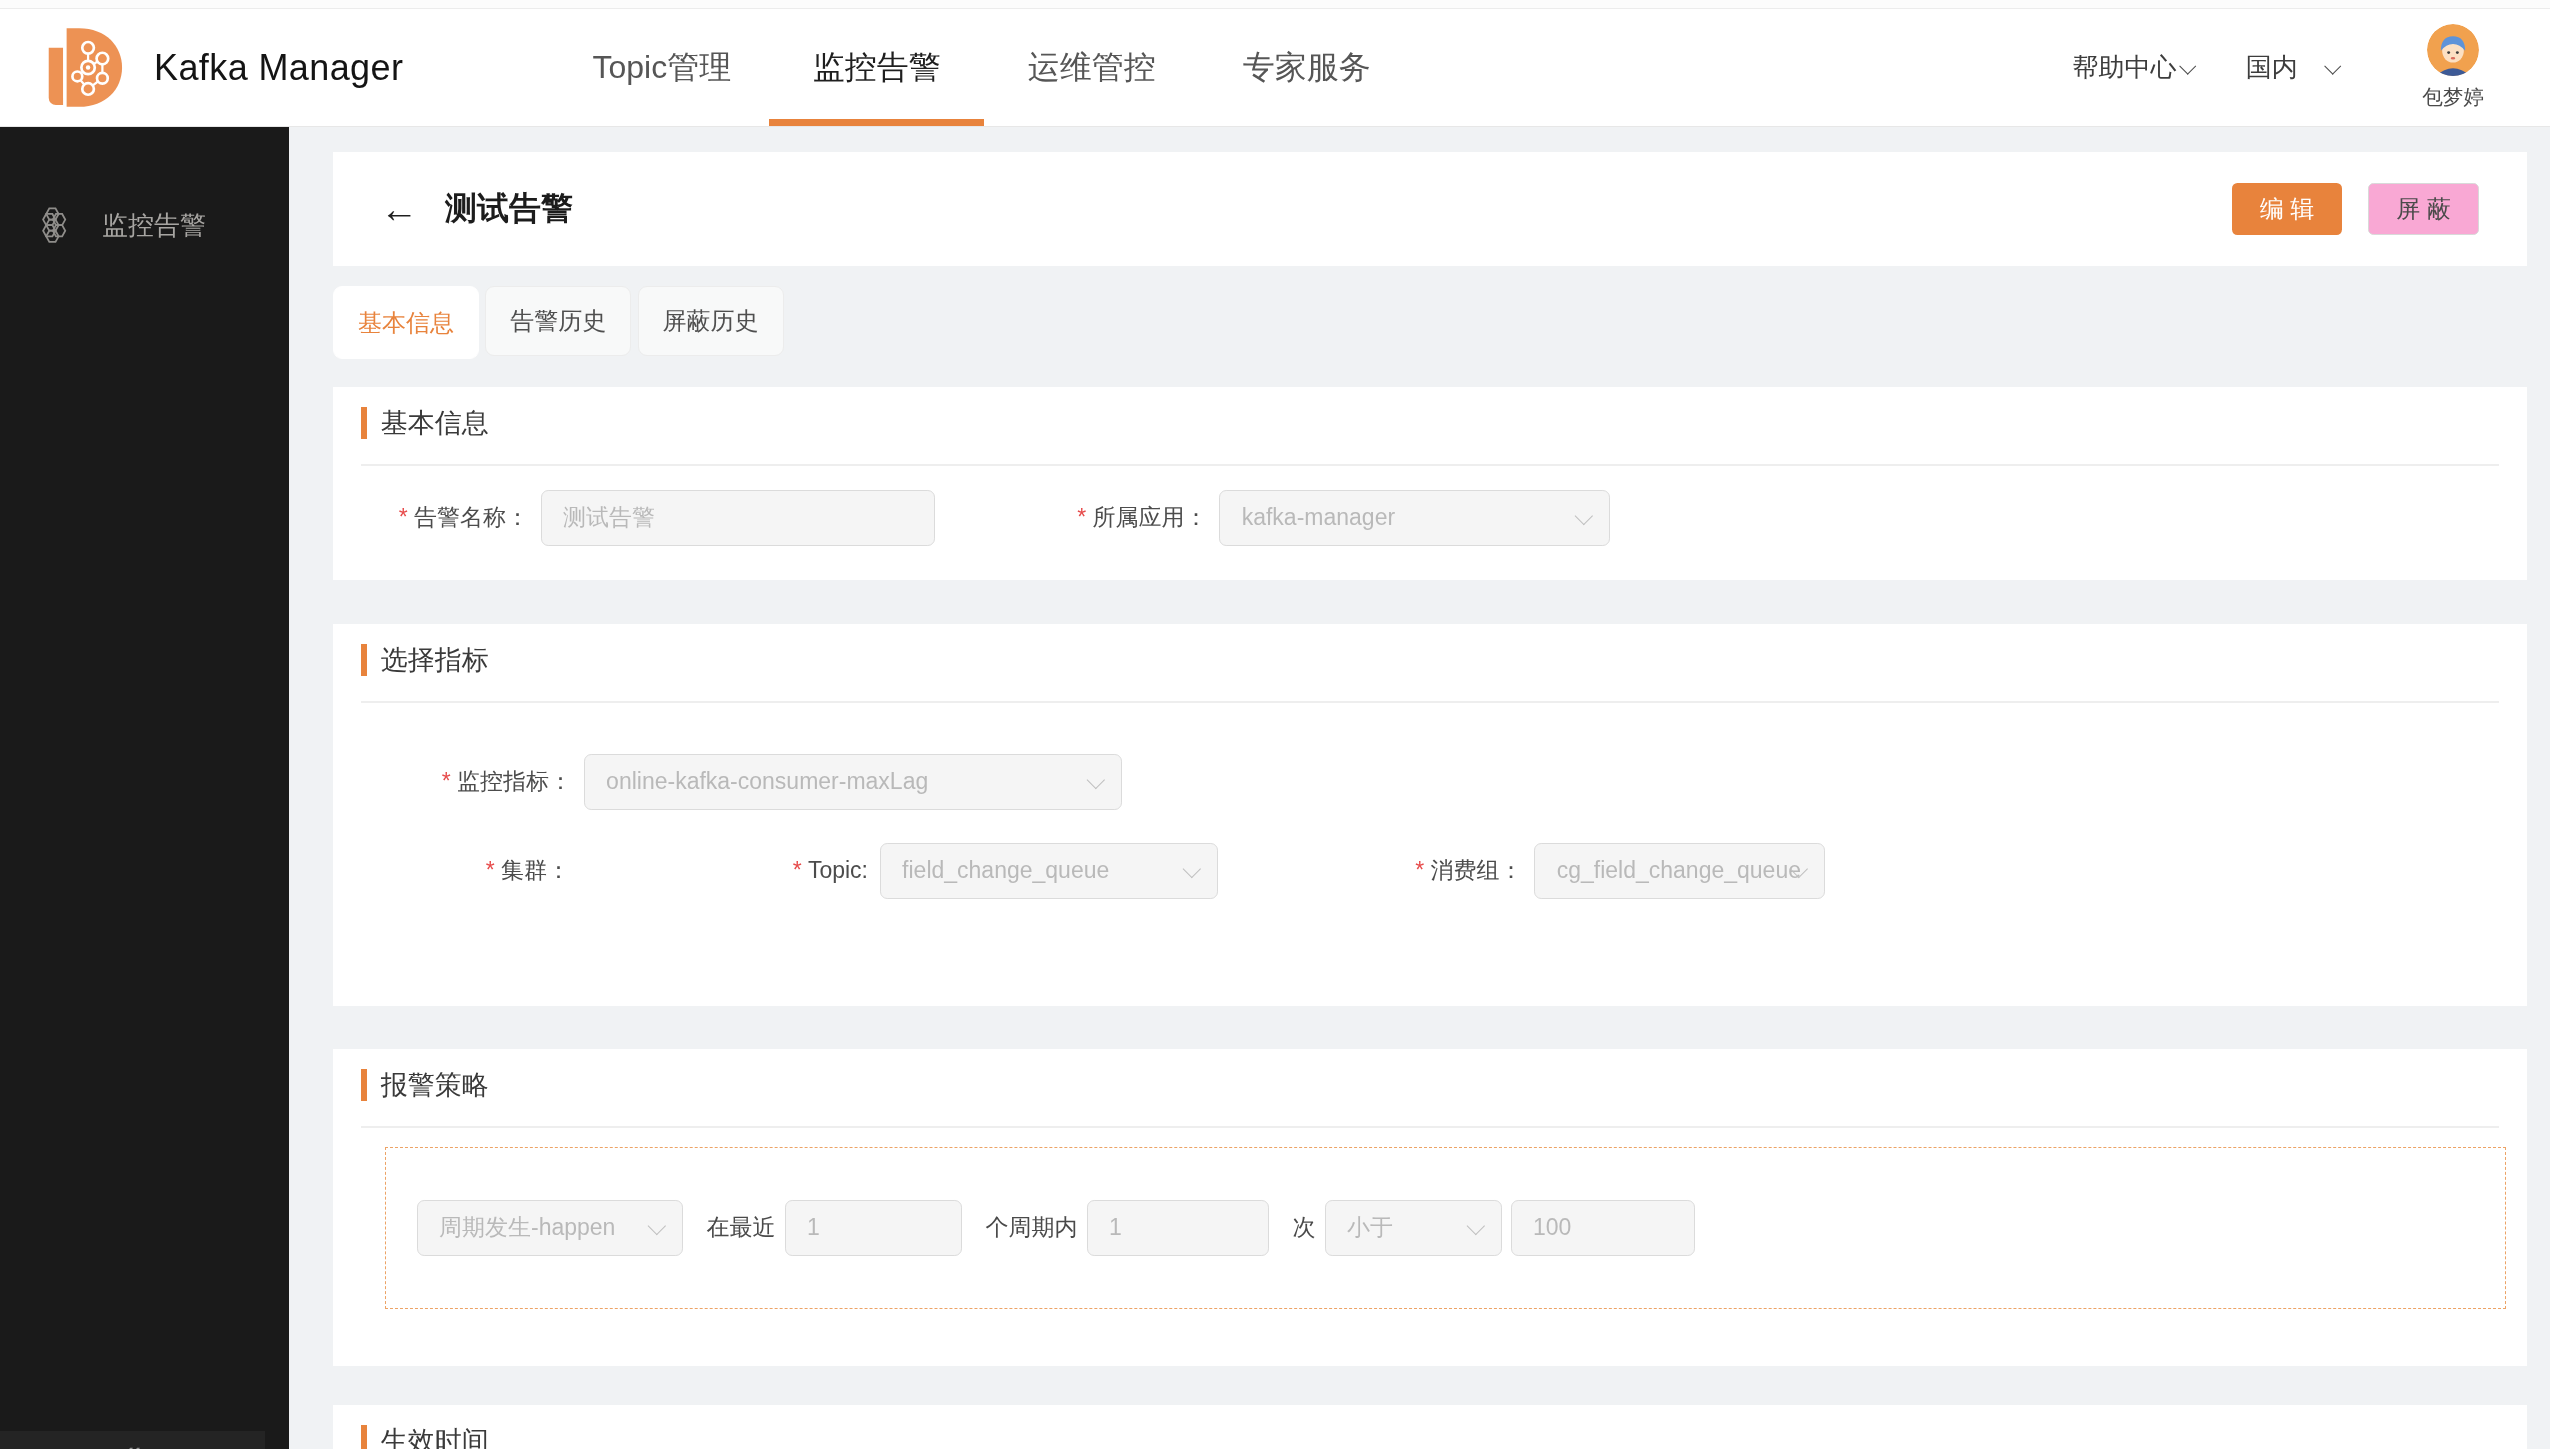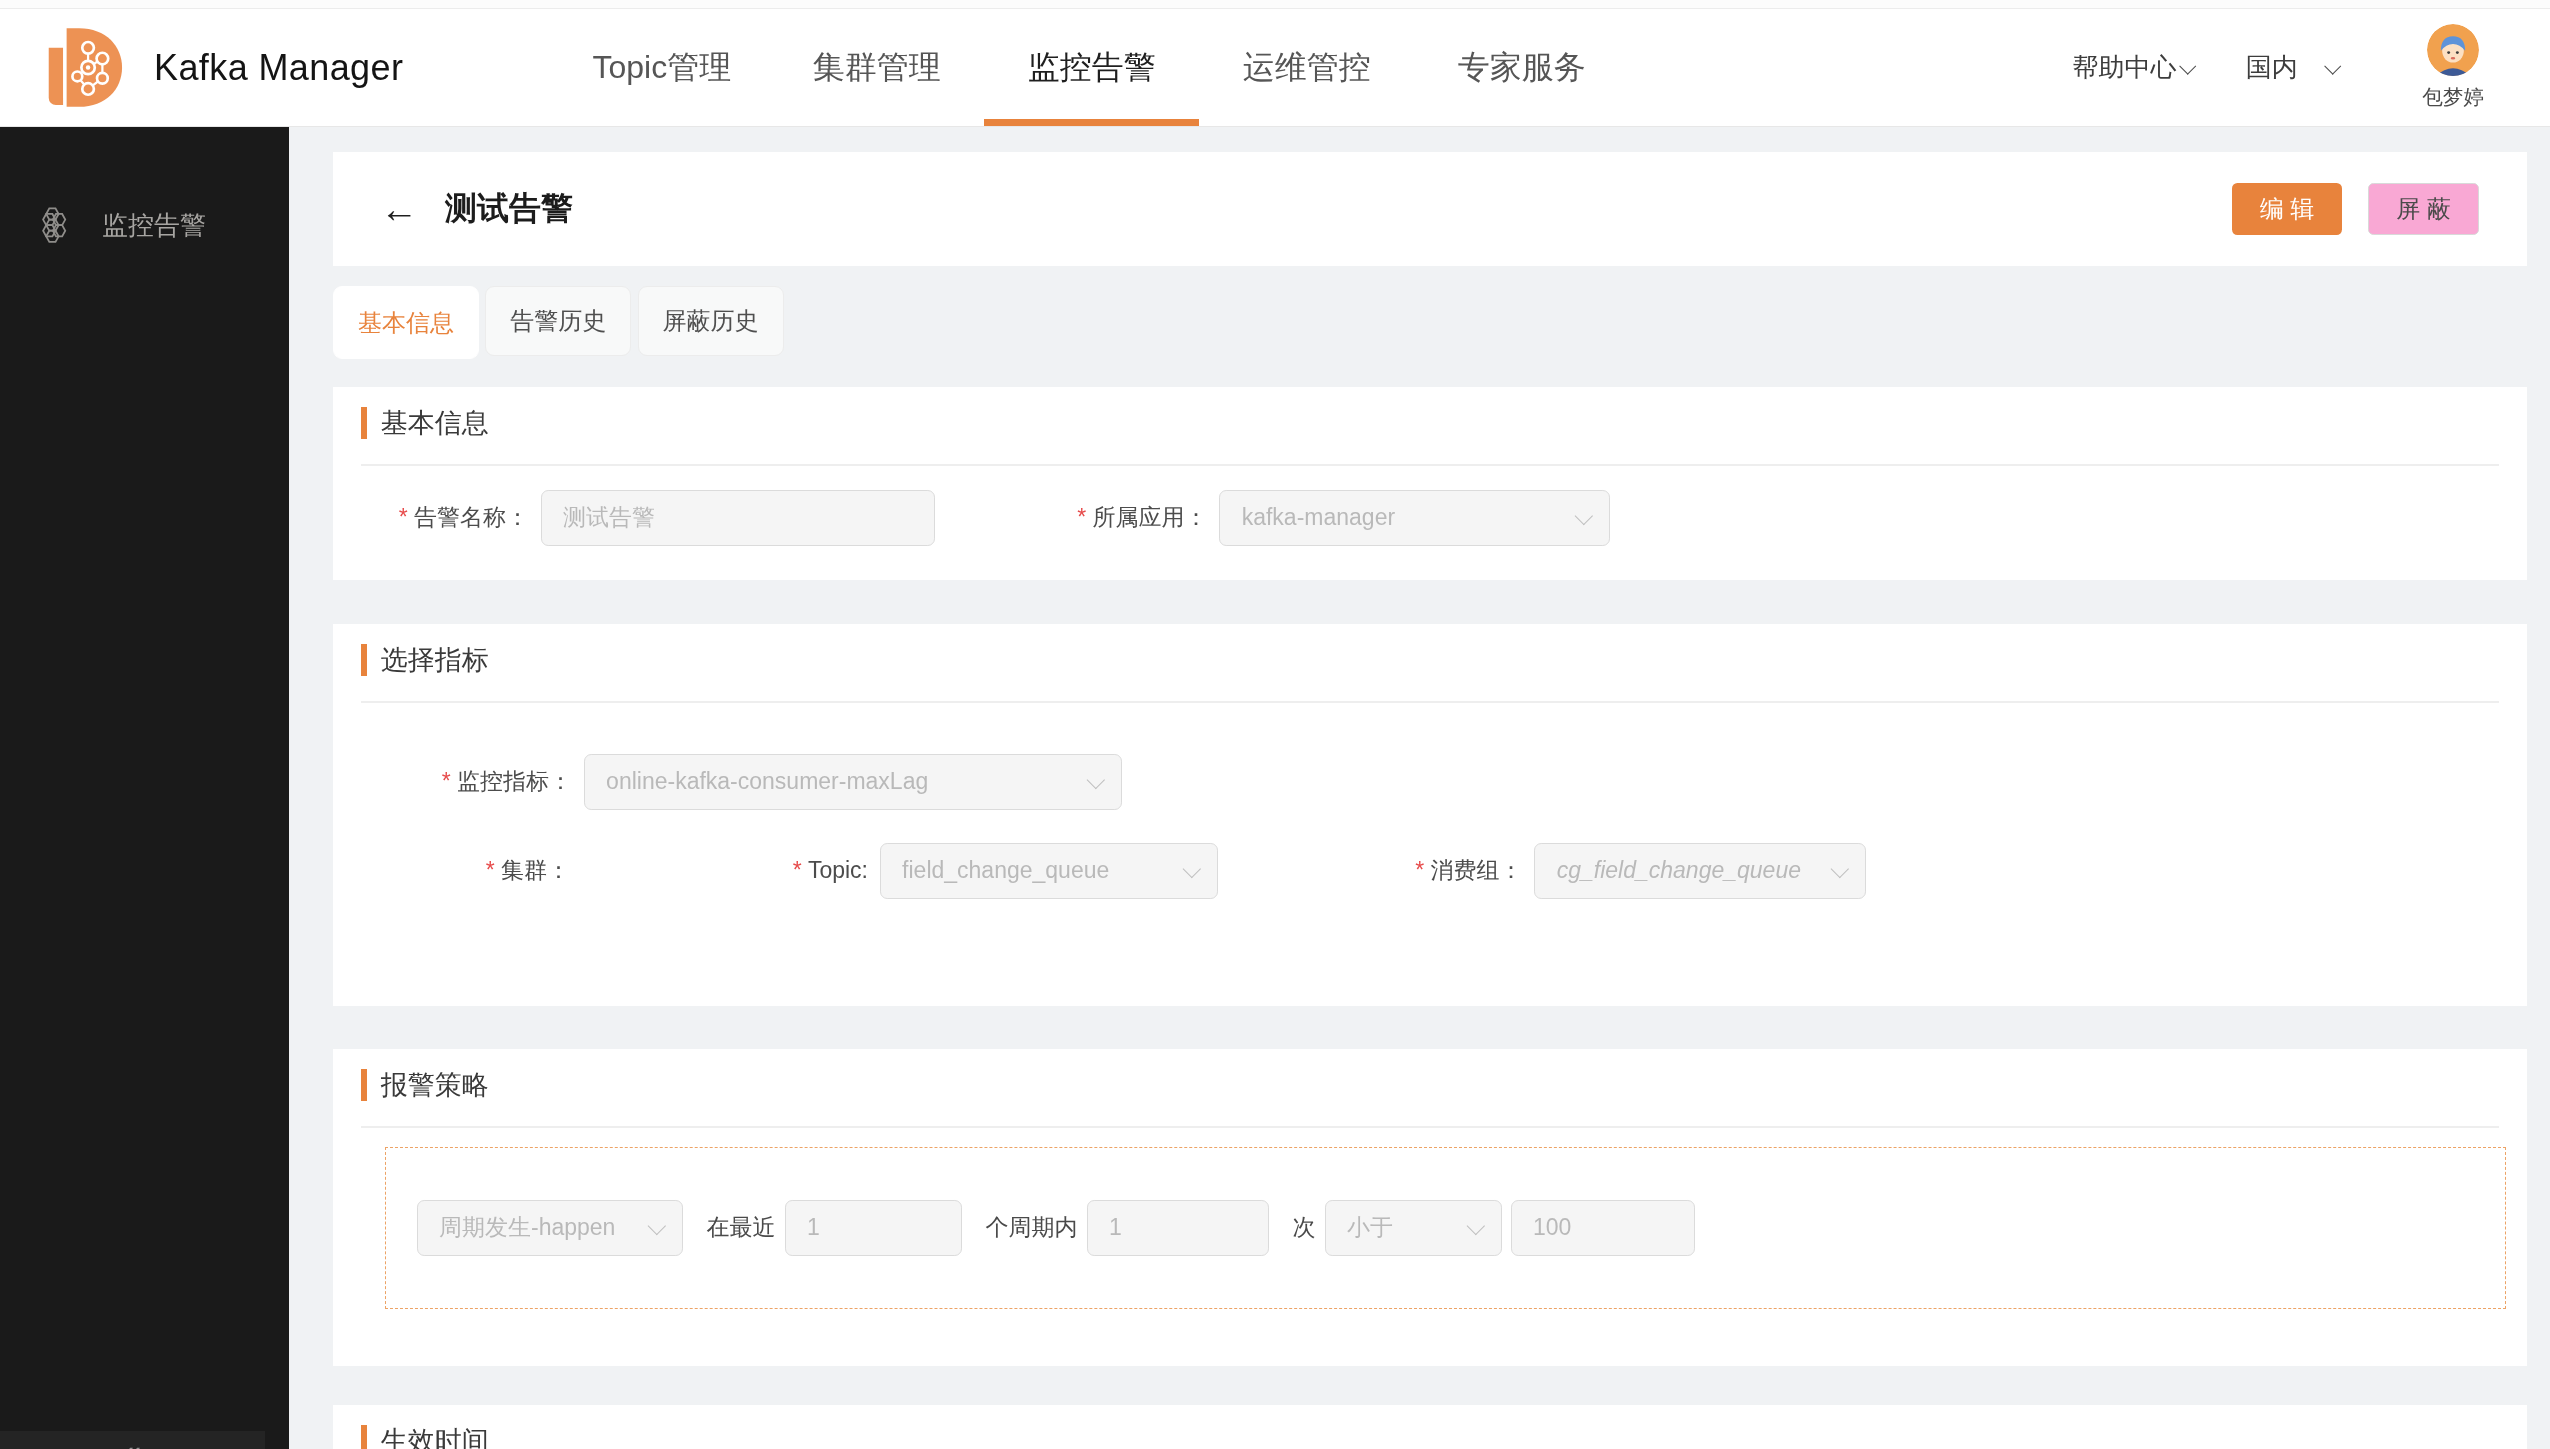--- a/index.html
+++ b/index.html
@@ -82,21 +82,21 @@
   .sec-basic .form-row { margin-top:24px; }
   .w-lbl1 { width:168px; } .w-inp1 { width:394px; }
   .w-lbl2 { width:273px; } .w-sel2 { width:391px; }
 
   .sec-metric { height:382px; margin-top:44px; }
   .row-metric1 { margin-top:51px; }
   .row-metric2 { margin-top:33px; }
   .w-mlbl  { width:211px; } .w-msel  { width:538px;text-align:right; }
   .w-clbl  { width:209px; } .w-csel  { width:347px; }
   .w-tlbl  { width:298px; } .w-tsel  { width:338px; }
-  .w-glbl  { width:305px; } .w-gsel  { width:332px;font-style:italic; }
+  .w-glbl  { width:305px; } .w-gsel  { width:291px; }
 
   .sec-strategy { height:317px; margin-top:43px; }
   .strategy-box { margin:19px 20.6px 0 52px; height:162px; border:1.8px dashed #EDA366;
                   display:flex; align-items:center; padding-left:30.5px; }
   .sline { font-size:23px; color:#4a4a4a; white-space:nowrap; }
   .sline-gap { margin-left:24px; }
   .w-psel { width:266px; margin-left:0; }
   .w-n1 { width:177px; } .w-n2 { width:182px; }
   .w-osel { width:177px; margin-left:7.2px; }
   .w-thr { width:184px; margin-left:34px; }
@@ -126,23 +126,20 @@
         <circle cx="44" cy="62" r="5.5" fill="#ED9254" stroke="#ffffff" stroke-width="3"></circle>
         <circle cx="56" cy="52" r="2.5" fill="#ffffff"></circle>
       </svg>
       <span class="brand-title">Kafka Manager</span>
     </div>
 
     <nav class="mainnav">
       <div class="nav-item">
           <span>Topic管理</span>
         </div>
-      <div class="nav-item">
-          <span>集群管理</span>
-        </div>
       <div class="nav-item active">
           <span>监控告警</span>
         </div>
       <div class="nav-item">
           <span>运维管控</span>
         </div>
       <div class="nav-item">
           <span>专家服务</span>
         </div>
     </nav>

